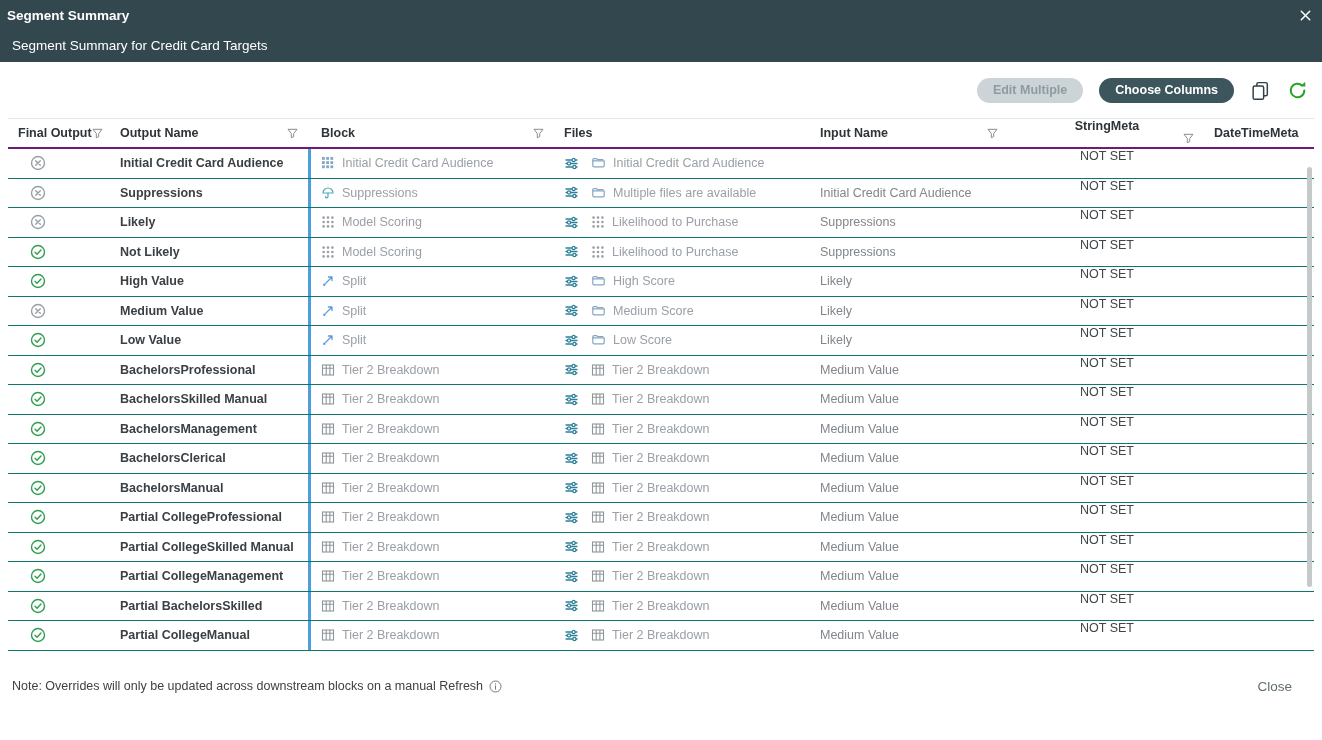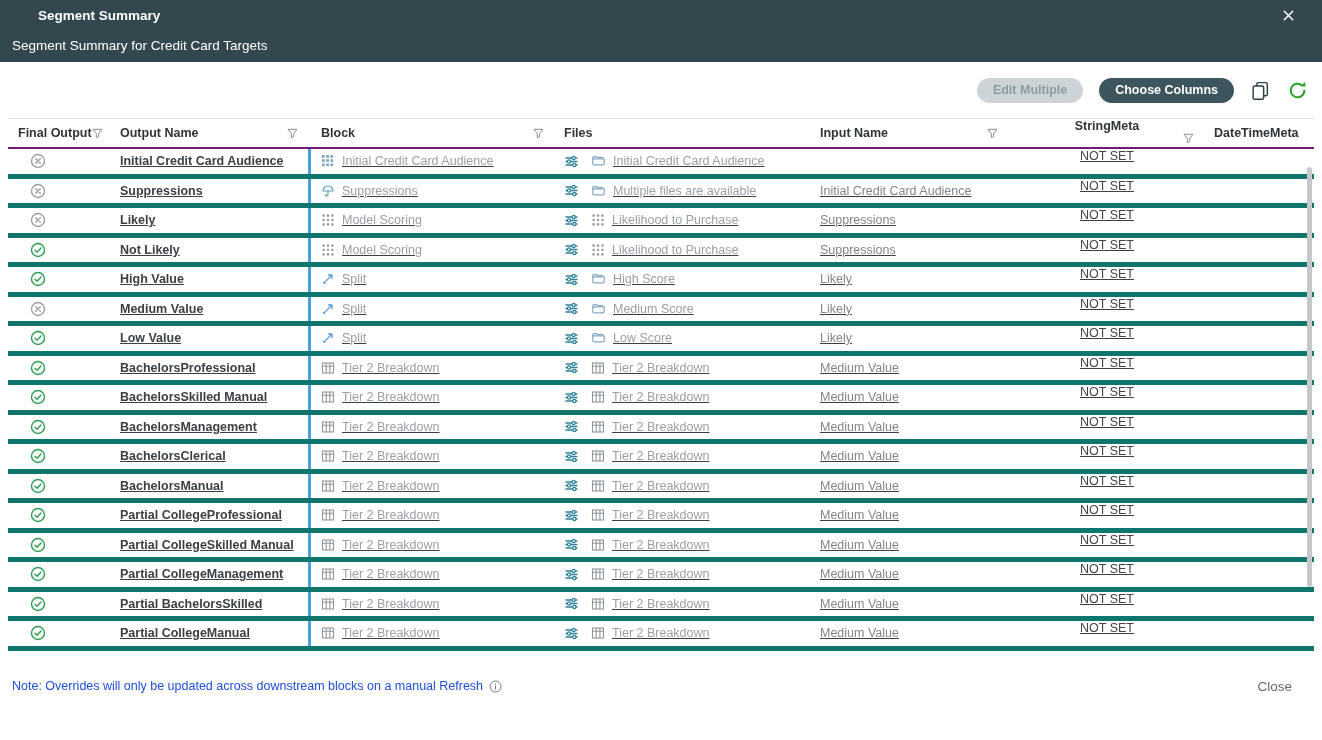--- a/index.html
+++ b/index.html
@@ -8,56 +8,56 @@
     background: #ffffff;
     font-family: "Liberation Sans", sans-serif;
     font-size: 12.5px;
     color: #3b4045;
     overflow: hidden;
   }
   .dialog { position: relative; width: 1322px; height: 740px; }
 
   
   .hdr { background: #32474e; color: #fff; height: 62px; }
-  .hdr-row1 { display: flex; align-items: center; height: 30px; padding: 0 24px; margin-left: 14px; }
+  .hdr-row1 { display: flex; align-items: center; height: 30px; padding: 0 7px; }
   .hdr-title { font-weight: 700; font-size: 13.5px; }
   .hdr-close { margin-left: auto; background: none; border: none; display: flex; cursor: pointer; padding: 2px; }
   .hdr-row2 { display: flex; align-items: center; height: 30px; padding: 0 12px; font-weight: 400; font-size: 13.5px; }
 
   
   .toolbar { height: 56px; display: flex; align-items: center; justify-content: flex-end; gap: 16px; padding-right: 14px; }
   .pill { height: 25px; border: none; border-radius: 13px; padding: 0 16px; font-weight: 700; font-size: 12.5px; font-family: inherit; cursor: pointer; }
   .pill.disabled { background: #ccd4d7; color: #8d9ca2; cursor: default; }
   .pill.primary { background: #3d565e; color: #ffffff; }
   .icon-btn { background: none; border: none; padding: 0; display: flex; cursor: pointer; }
 
   
   .table { position: relative; margin: 0 8px; border-top: 1px solid #e3e5e6; }
   .thead { display: flex; align-items: center; height: 30px; border-bottom: 2px solid #701a75; font-weight: 700; color: #2f3438; }
   .th { display: flex; align-items: center; height: 100%; padding: 0 8px 0 10px; white-space: nowrap; overflow: hidden; }
   .th .funnel { margin-left: auto; margin-right: 2px; display: flex; cursor: pointer; }
   .c0 { width: 102px; } .c1 { width: 198px; } .c2 { width: 246px; }
   .c3 { width: 256px; } .c4 { width: 198px; } .c5 { width: 196px; flex-direction: column; } .c6 { flex: 1; }
   .th.c2 { border-left: 3px solid transparent; }
 
-  .tr { display: flex; align-items: center; height: 29.5px; border-bottom: 5px solid #0f766e; text-decoration: underline; }
+  .tr { display: flex; align-items: center; height: 29.5px; border-bottom: 1px solid #0f766e; }
   .td { display: flex; align-items: center; height: 100%; padding: 0 8px 0 10px; white-space: nowrap; overflow: hidden; }
   .td.c0 { padding-left: 22px; }
   .td.c2 { border-left: 3px solid #4ba0dc; }
   .ic { display: flex; margin-right: 7px; flex: none; }
   .flowic { margin-right: 12px; }
   .oname { font-weight: 700; color: #3b4045; }
   .muted { color: #9aa0a6; }
   .td.c4 { color: #80868b; }
   .td.c5 { color: #3f4549; }
   .vscroll { position: absolute; right: 2px; top: 48px; width: 5px; height: 420px; background: #c6c9cb; border-radius: 3px; cursor: pointer; }
 
   
   .footer { display: flex; align-items: center; padding: 28px 30px 0 12px; }
-  .note { display: flex; align-items: center; gap: 6px; color: #1d4ed8; }
+  .note { display: flex; align-items: center; gap: 6px; color: #404040; }
   .close-link { margin-left: auto; background: none; border: none; color: #626c71; font-size: 13.5px; font-family: inherit; cursor: pointer; }
 </style>
 </head>
 <body>
 
 <div class="dialog">
 
   <header class="hdr">
     <div class="hdr-row1">
       <span class="hdr-title">Segment Summary</span>

